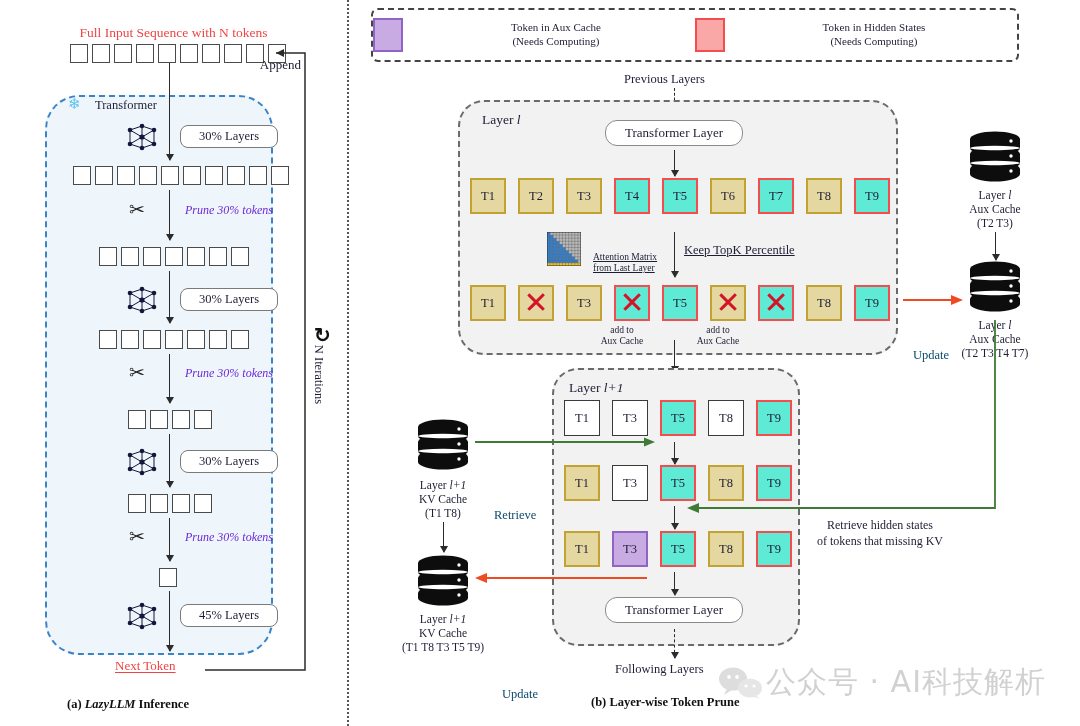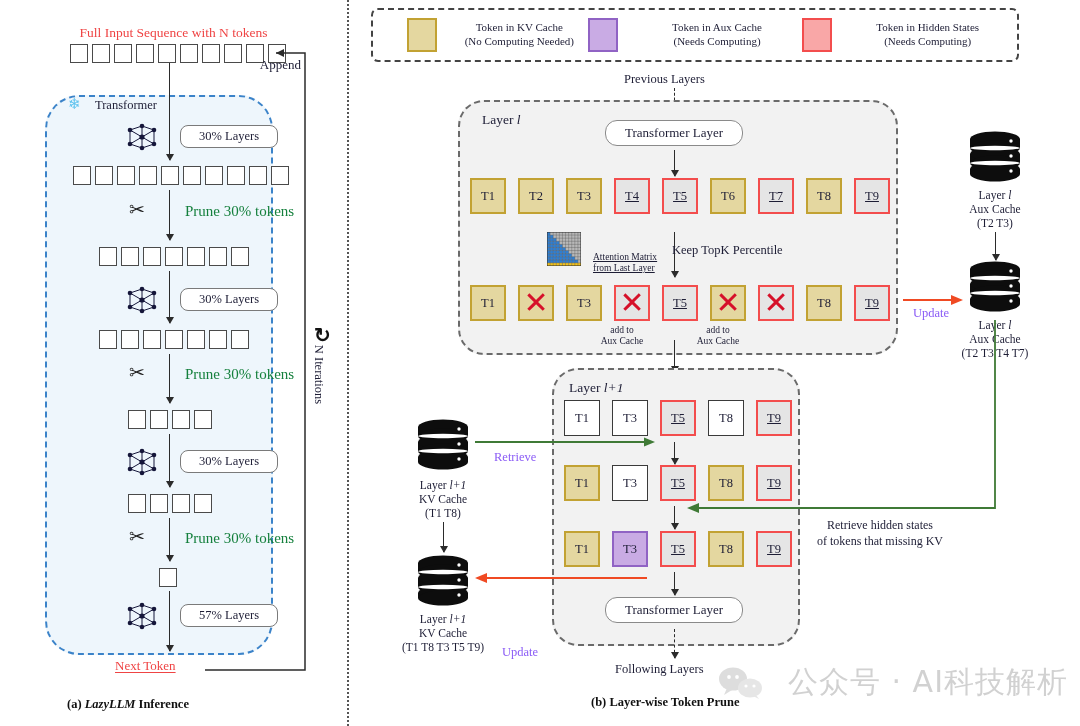--- a/index.html
+++ b/index.html
@@ -57,21 +57,21 @@
   .pillbox {
     position:absolute; border:1.3px solid #7a7a7a; border-radius:8px;
     background:#fff; font-size:12.5px; color:#1d1d35;
     display:flex; align-items:center; justify-content:center;
     height:23px; width:98px;
   }
   .nn-icon { position:absolute; width:34px; height:30px; }
   .scissor { position:absolute; font-size:19px; color:#202020; line-height:1;
              transform:rotate(-18px); }
   .prune-lab {
-    position:absolute; font-size:15px; color:#15803d;
+    position:absolute; font-size:12px; font-style:italic; color:#6d28d9;
     white-space:nowrap;
   }
 
   .append-lab {
     position:absolute; right:46px; top:57px; font-size:13px; color:#1d1d35;
   }
   .next-token {
     position:absolute; left:115px; top:658px; font-size:13px;
     color:#ef4444; text-decoration:underline; text-underline-offset:2px;
   }
@@ -119,21 +119,21 @@
     height:26px;
   }
 
   .trow { position:absolute; display:flex; }
   .tbox {
     width:36px; height:36px; border-width:2.2px; border-style:solid;
     display:flex; align-items:center; justify-content:center;
     font-size:12.5px; color:#1d1d35; position:relative;
   }
   .tbox.kv   { background:#e4d7a0; border-color:#c2a233; }
-  .tbox.hid  { background:#e5e5e5; border-color:#f34d4d;text-decoration:underline; }
+  .tbox.hid  { background:#5eead4; border-color:#f34d4d; }
   .tbox.aux  { background:#c9abe4; border-color:#9063c4; }
   .tbox.empty{ background:#ffffff; border-color:#3a3a3a; border-width:1.8px; }
   .xmark {
     position:absolute; left:0; top:0; width:100%; height:100%;
     display:flex; align-items:center; justify-content:center;
     color:#d6112a; font-size:30px; font-weight:bold; line-height:1;
     font-family:"DejaVu Sans", sans-serif;
   }
 
   .addto {
@@ -158,29 +158,29 @@
   .db-lab {
     position:absolute; width:132px; text-align:center;
     font-size:11.5px; line-height:1.22; color:#1d1d35;
   }
   .db-lab i { font-style:italic; }
 
   
   svg.ovl { position:absolute; left:0; top:0; width:733px; height:726px; pointer-events:none; }
   svg.ovl-a { position:absolute; left:0; top:0; width:347px; height:726px; pointer-events:none; }
 
-  .arr-lab { position:absolute; font-size:12.5px; color:#8b5cf6; white-space:nowrap; }
+  .arr-lab { position:absolute; font-size:12.5px; color:#0c4a6e; white-space:nowrap;margin-top:42px; }
   .multi-lab { position:absolute; font-size:12px; line-height:1.3; color:#1d1d35;
                text-align:center; white-space:nowrap; }
 
   
   .wm { position:absolute; left:718px; top:662px; display:flex; align-items:center;
         opacity:.45; }
   .wm-txt { font-size:30px; color:#9a9a9a; font-family:"DejaVu Sans", sans-serif;
-            margin-left:24px; letter-spacing:1px; }
+            margin-left:2px; letter-spacing:1px; }
 </style>
 </head>
 <body>
 
 <div class="page">
 
   <div class="divider"></div>
 
   <div id="panel-a">
 
@@ -252,21 +252,21 @@
     <div class="vline" style="left:169px; top:190px; height:50px;"></div>
     <div class="vline" style="left:169px; top:271px; height:52px;"></div>
     <div class="vline" style="left:169px; top:354px; height:49px;"></div>
     <div class="vline" style="left:169px; top:434px; height:53px;"></div>
     <div class="vline" style="left:169px; top:518px; height:43px;"></div>
     <div class="vline" style="left:169px; top:591px; height:60px;"></div>
 
     <div class="pillbox" style="left:180px; top:125px;">30% Layers</div>
     <div class="pillbox" style="left:180px; top:288px;">30% Layers</div>
     <div class="pillbox" style="left:180px; top:450px;">30% Layers</div>
-    <div class="pillbox" style="left:180px; top:604px;">57% Layers</div>
+    <div class="pillbox" style="left:180px; top:604px;">45% Layers</div>
 
     <svg class="nn-icon" style="left:125px; top:122px;" viewBox="0 0 34 30">
       <g stroke="#15163a" stroke-width="1" fill="none">
         <path d="M5 8 L17 4 L29 8 M5 8 L17 15 L29 8 M5 22 L17 15 L29 22 M5 22 L17 26 L29 22 M5 8 L5 22 M29 8 L29 22 M17 4 L17 26"></path>
       </g>
       <g fill="#15163a">
         <circle cx="5" cy="8" r="2.3"></circle>
           <circle cx="5" cy="22" r="2.3"></circle>
         <circle cx="17" cy="4" r="2.3"></circle>
           <circle cx="17" cy="15" r="2.6"></circle>
@@ -341,27 +341,20 @@
     </div>
 
     <div class="cap" style="left:67px; top:697px;">
       <span>(a) </span><i>LazyLLM</i><span> Inference</span>
     </div>
   </div>
 
   <div id="panel-b">
 
     <div class="legend">
-      <div class="leg-item">
-        <div class="leg-sw" style="margin-left:34px; background:#e4d7a0; border-color:#c2a233;"></div>
-        <div class="leg-txt">
-          <div>Token in KV Cache</div>
-          <div>(No Computing Needed)</div>
-        </div>
-      </div>
       <div class="leg-item">
         <div class="leg-sw" style="background:#c9abe4; border-color:#9063c4;"></div>
         <div class="leg-txt">
           <div>Token in Aux Cache</div>
           <div>(Needs Computing)</div>
         </div>
       </div>
       <div class="leg-item">
         <div class="leg-sw" style="background:#f9a7a7; border-color:#f34d4d;"></div>
         <div class="leg-txt" style="margin-right:8px;">
@@ -468,21 +461,21 @@
         <path d="M1 0 V11 M2 0 V11 M3 0 V11 M4 0 V11 M5 0 V11 M6 0 V11 M7 0 V11 M8 0 V11 M9 0 V11 M10 0 V11"></path>
         <path d="M0 1 H11 M0 2 H11 M0 3 H11 M0 4 H11 M0 5 H11 M0 6 H11 M0 7 H11 M0 8 H11 M0 9 H11 M0 10 H11"></path>
       </g>
       <rect x="0" y="0" width="11" height="11" fill="none" stroke="#333" stroke-width="0.35"></rect>
     </svg>
     <div class="attn-lab" style="left:246px; top:252px;text-decoration:underline;">
       <div>Attention Matrix</div>
       <div>from Last Layer</div>
     </div>
     <div class="vline" style="left:327px; top:232px; height:45px;"></div>
-    <div class="topk-lab" style="left:325px; top:243px;">Keep TopK Percentile</div>
+    <div class="topk-lab" style="left:337px; top:243px;text-decoration:underline;">Keep TopK Percentile</div>
 
     <div class="trow" id="b-l-bot" style="left:123px; top:285px; gap:12px;">
         <div class="tbox kv">T1</div>
         <div class="tbox kv">
           <span class="xmark">✕</span>
         </div>
         <div class="tbox kv">T3</div>
         <div class="tbox hid">
           <span class="xmark">✕</span>
         </div>
@@ -656,21 +649,21 @@
       <polygon points="308,442 297,437.5 297,446.5" fill="#3f7a36"></polygon>
 
       <path d="M300 578 L138 578" stroke="#f04a23" stroke-width="2" fill="none"></path>
       <polygon points="128,578 140,573 140,583" fill="#f04a23"></polygon>
 
       <path d="M648 320 L648 508 L350 508" stroke="#3f7a36" stroke-width="1.8" fill="none"></path>
       <polygon points="340,508 352,503 352,513" fill="#3f7a36"></polygon>
     </svg>
 
     <div class="arr-lab" style="left:566px; top:306px;">Update</div>
-    <div class="arr-lab" style="left:147px; top:450px;">Retrieve</div>
+    <div class="arr-lab" style="left:147px; top:466px;">Retrieve</div>
     <div class="arr-lab" style="left:155px; top:645px;">Update</div>
     <div class="multi-lab" style="left:470px; top:518px;">
       <div>Retrieve hidden states</div>
       <div>of tokens that missing KV</div>
     </div>
 
     <div class="cap" style="left:244px; top:695px;">
       <span>(b) </span><span>Layer-wise Token Prune</span>
     </div>
   </div>

